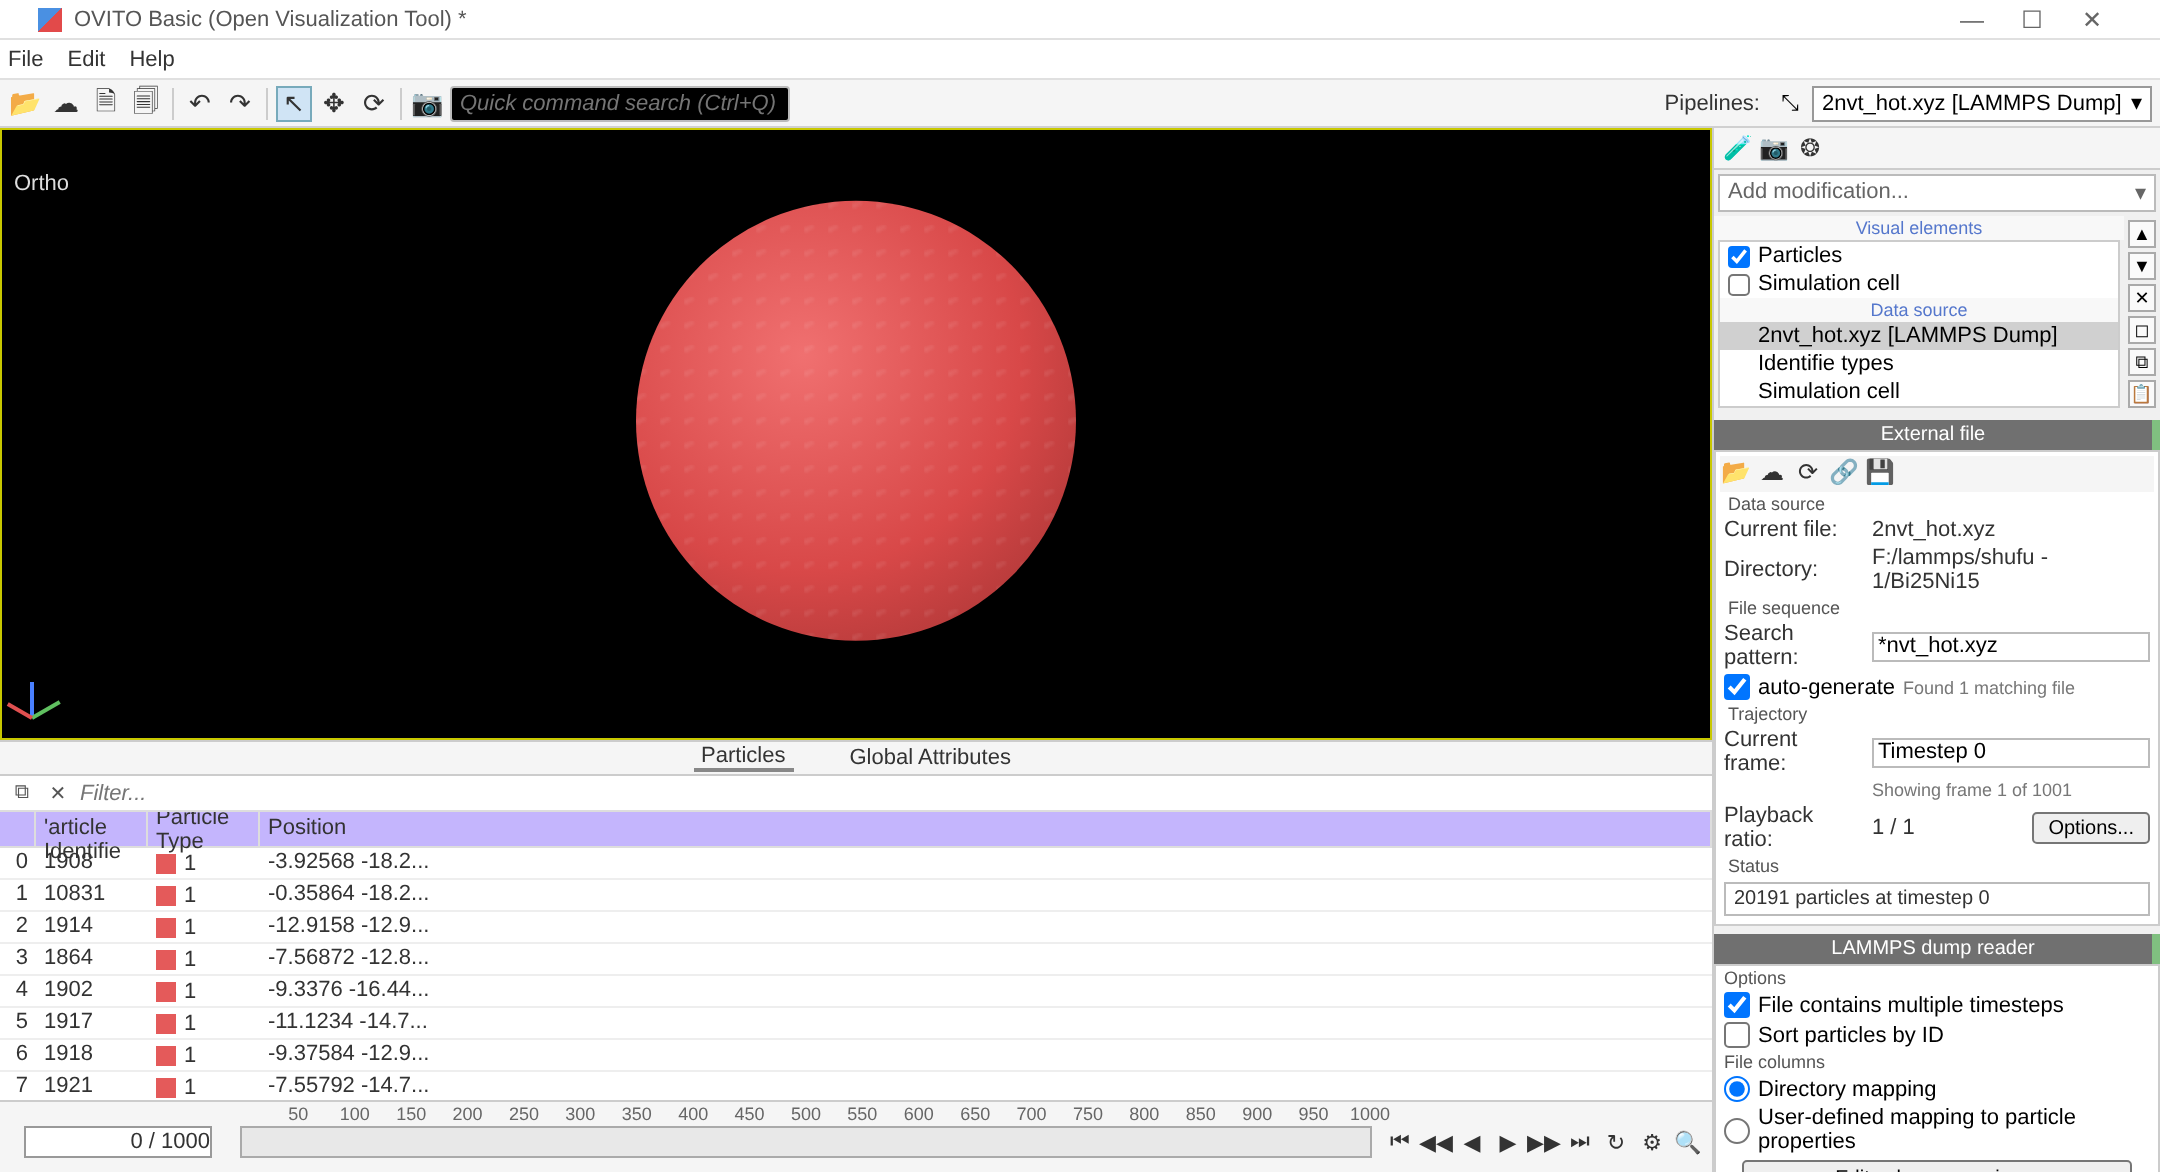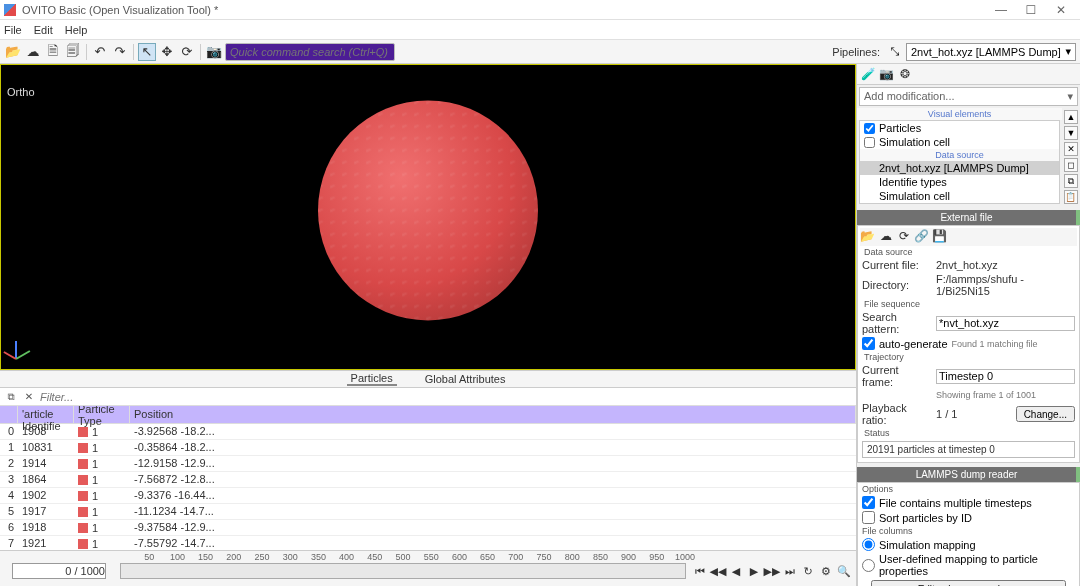--- a/index.html
+++ b/index.html
@@ -1,30 +1,30 @@
 <!DOCTYPE html>
 <html><head>
   <meta charset="utf-8">
   <style>
     * { margin: 0; padding: 0; box-sizing: border-box; font-family: "Segoe UI", Tahoma, sans-serif; font-size: 11px; }
     body { width: 1080px; height: 586px; overflow: hidden; background: #f0f0f0; display: flex; flex-direction: column; }
     
-    .titlebar { height: 20px; background: #fff; display: flex; align-items: center; padding: 0 4px; border-bottom: 1px solid #e0e0e0; }
+    .titlebar { height: 20px; background: #fff; display: flex; align-items: center; padding: 0 19px; border-bottom: 1px solid #e0e0e0; }
     .titlebar .logo { width: 12px; height: 12px; background: linear-gradient(135deg,#4a90e2 50%,#e24a4a 50%); margin-right: 6px; }
     .titlebar .title { flex: 1; color: #555; }
     .titlebar .winbtn { width: 30px; height: 18px; display: flex; align-items: center; justify-content: center; color: #666; font-size: 12px; cursor: pointer; }
     
     .menubar { height: 20px; background: #fff; display: flex; align-items: center; padding: 0 4px; gap: 12px; border-bottom: 1px solid #e0e0e0; }
     .menubar .item { color: #333; cursor: pointer; }
     
     .toolbar { height: 24px; background: #f5f5f5; display: flex; align-items: center; padding: 0 4px; gap: 2px; border-bottom: 1px solid #d0d0d0; }
     .toolbar .tbtn { width: 18px; height: 18px; display: flex; align-items: center; justify-content: center; color: #333; cursor: pointer; font-size: 13px; }
     .toolbar .tbtn.active { background: #d0e4f5; border: 1px solid #7ab; }
     .toolbar .sep { width: 1px; height: 16px; background: #ccc; margin: 0 2px; }
-    .toolbar .qsearch { flex: 0 0 170px; height: 18px; border: 1px solid #bbb; background: #4c1d95; padding: 0 4px; color: #888; border-radius: 2px; font-style: italic; }
+    .toolbar .qsearch { flex: 0 0 170px; height: 18px; border: 1px solid #bbb; background: #000000; padding: 0 4px; color: #888; border-radius: 2px; font-style: italic; }
     .toolbar .spacer { flex: 1; }
     .toolbar .pl-label { color: #333; margin-right: 4px; }
     .toolbar .pbtn { width: 18px; height: 18px; display: flex; align-items: center; justify-content: center; cursor: pointer; }
     .toolbar .pl-select { min-width: 170px; height: 18px; border: 1px solid #999; background: #fff; padding: 0 4px; display: flex; align-items: center; justify-content: space-between; }
     
     .main { flex: 1; display: flex; min-height: 0; }
     .left-col { flex: 1; display: flex; flex-direction: column; min-width: 0; }
     .viewport { flex: 1; background: #000; position: relative; border: 1px solid #c8c800; }
     .vp-label { position: absolute; top: 21px; left: 6px; color: #ddd; font-size: 11px; }
     .axis-gizmo { position: absolute; bottom: 6px; left: 8px; width: 30px; height: 30px; }
@@ -344,41 +344,41 @@
           <div class="lbl">Current frame:</div>
           <div class="valbox">Timestep 0</div>
         </div>
       <div class="prop-row">
           <div class="lbl"></div>
           <div class="val" style="font-size:9px;color:#777;">Showing frame 1 of 1001</div>
         </div>
       <div class="prop-row">
           <div class="lbl">Playback ratio:</div>
           <div class="val">1 / 1</div>
-          <button>Change...</button>
+          <button>Options...</button>
         </div>
       <div class="prop-sub">Status</div>
       <div class="statusbox">20191 particles at timestep 0</div>
     </div>
 
     <div class="prop-header">LAMMPS dump reader</div>
     <div class="options-block">
       <div class="prop-sub">Options</div>
       <div class="chkrow">
           <input type="checkbox" checked="" style="">
           <span>File contains multiple timesteps</span>
         </div>
       <div class="chkrow">
           <input type="checkbox" style="">
           <span>Sort particles by ID</span>
         </div>
       <div class="prop-sub">File columns</div>
       <div class="radiorow">
           <input type="radio" name="mapping" checked="" style="">
-          <span>Simulation mapping</span>
+          <span>Directory mapping</span>
         </div>
       <div class="radiorow">
           <input type="radio" name="mapping" style="">
           <span>User-defined mapping to particle properties</span>
         </div>
       <div class="editcol"><button>Edit column mapping...</button></div>
     </div>
   </div>
 </div>
 

